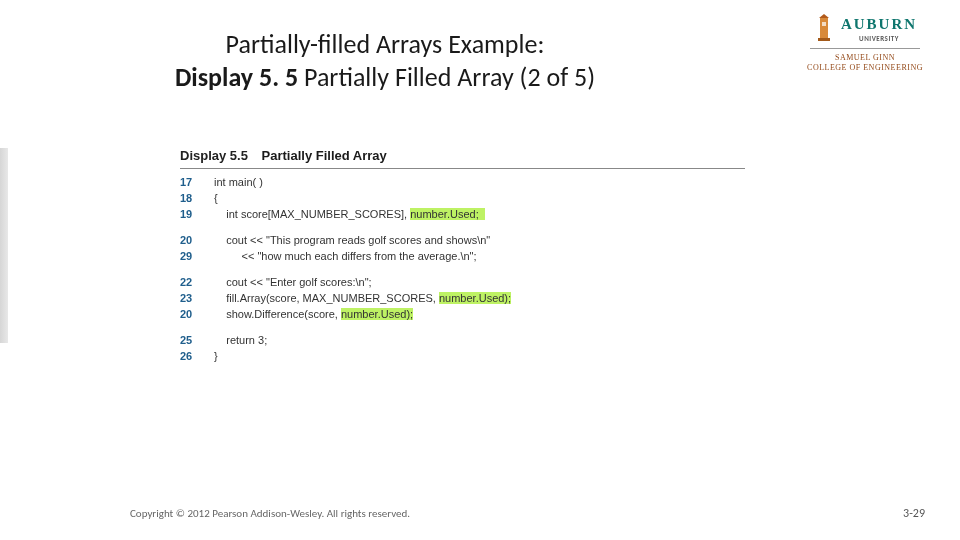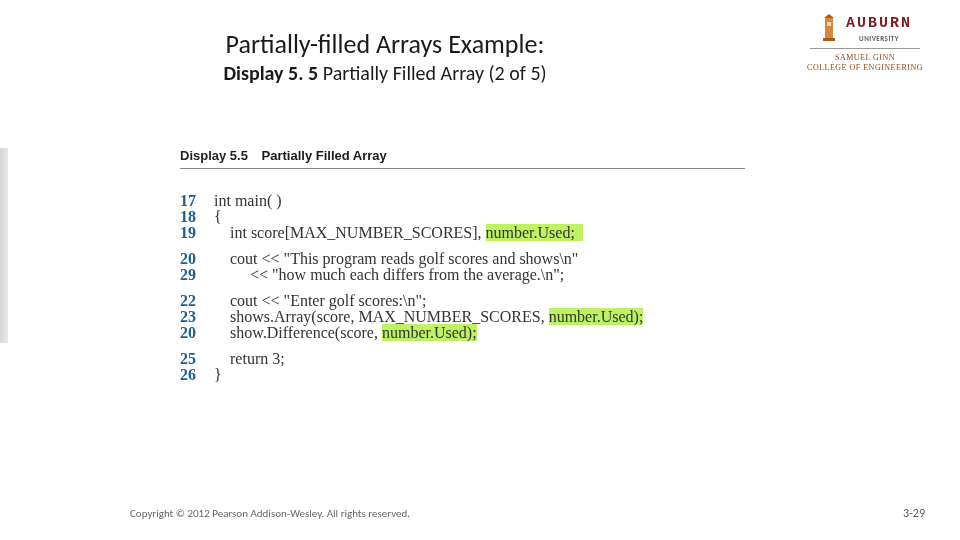--- a/index.html
+++ b/index.html
@@ -36,21 +36,21 @@
     text-align: center;
     line-height: 1.25;
   }
   .title-line1 {
     font-size: 26px;
     font-weight: 400;
     color: #1a1a1a;
     text-align: center;
   }
   .title-line2 {
-    font-size: 20px;
+    font-size: 26px;
     color: #1a1a1a;
   }
   .title-line2 .bold { font-weight: 700; }
 
   .logo-area {
     position: absolute;
     top: 14px;
     right: 30px;
     width: 130px;
     text-align: center;
@@ -59,24 +59,24 @@
     line-height: 1.2;
   }
   .logo-mark {
     display: flex;
     align-items: center;
     justify-content: center;
     gap: 6px;
   }
   .logo-mark svg { flex-shrink: 0; }
   .logo-uni {
-    font-family: Liberation Mono, monospace;
+    font-family: Liberation Serif, serif;
     font-size: 15px;
     letter-spacing: 2px;
-    color: #7f1d1d;
+    color: #0f766e;
     font-weight: 600;
   }
   .logo-sub {
     font-size: 7px;
     letter-spacing: 0.5px;
     color: #5a5a5a;
     margin-top: 2px;
     font-weight: bold;
   }
   .logo-hr {
@@ -98,28 +98,28 @@
     top: 148px;
     width: 565px;
     background: #fff;
   }
   .display-header {
     font-family: Arial, sans-serif;
     font-size: 13px;
     color: #1a1a1a;
     padding-bottom: 5px;
     border-bottom: 1px solid #888;
-    margin-bottom: 24px;
+    margin-bottom: 5px;
   }
   .display-header .dh-label { color: #222; font-weight: 700; }
   .display-header .dh-title { font-weight: 700; margin-left: 10px; }
 
   .code-line {
-    font-family: Liberation Serif, serif;
-    font-size: 16px;
+    font-family: Liberation Sans, sans-serif;
+    font-size: 11px;
     line-height: 16px;
     white-space: pre;
     color: #333;
   }
   .lineno {
     display: inline-block;
     width: 34px;
     color: #1f5e8c;
     font-weight: 600;
   }
@@ -188,21 +188,21 @@
     <div class="code-line"><span class="lineno">19</span><span>    int score[MAX_NUMBER_SCORES], </span><span class="hl">number.Used;</span><span class="hl">  </span></div>
 
     <div class="code-gap"></div>
 
     <div class="code-line"><span class="lineno">20</span><span>    cout &lt;&lt; "This program reads golf scores and shows\n"</span></div>
     <div class="code-line"><span class="lineno">29</span><span>         &lt;&lt; "how much each differs from the average.\n";</span></div>
 
     <div class="code-gap"></div>
 
     <div class="code-line"><span class="lineno">22</span><span>    cout &lt;&lt; "Enter golf scores:\n";</span></div>
-    <div class="code-line"><span class="lineno">23</span><span>    shows.Array(score, MAX_NUMBER_SCORES, </span><span class="hl">number.Used);</span></div>
+    <div class="code-line"><span class="lineno">23</span><span>    fill.Array(score, MAX_NUMBER_SCORES, </span><span class="hl">number.Used);</span></div>
     <div class="code-line"><span class="lineno">20</span><span>    show.Difference(score, </span><span class="hl">number.Used);</span></div>
 
     <div class="code-gap"></div>
 
     <div class="code-line"><span class="lineno">25</span><span>    return 3;</span></div>
     <div class="code-line"><span class="lineno">26</span><span>}</span></div>
   </div>
 
   <div class="footer-left">Copyright © 2012 Pearson Addison-Wesley. All rights reserved.</div>
   <div class="footer-right">3-29</div>

